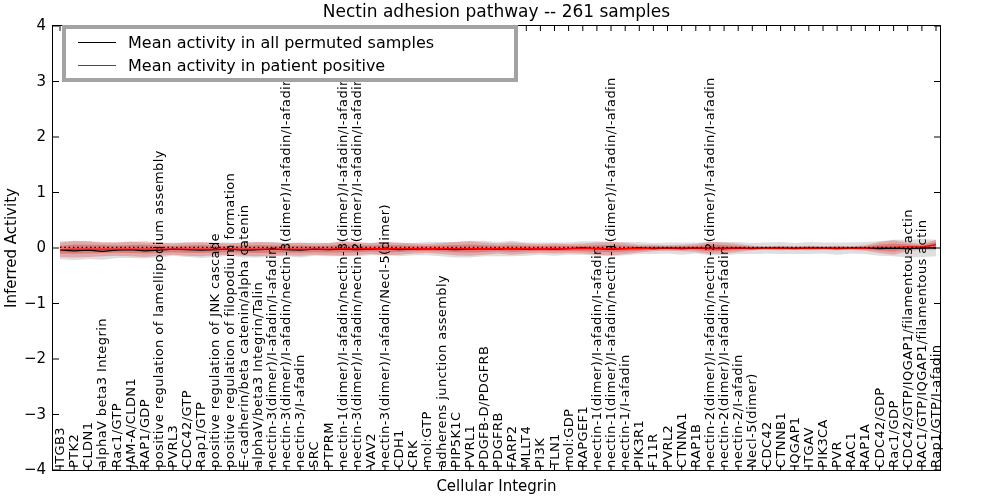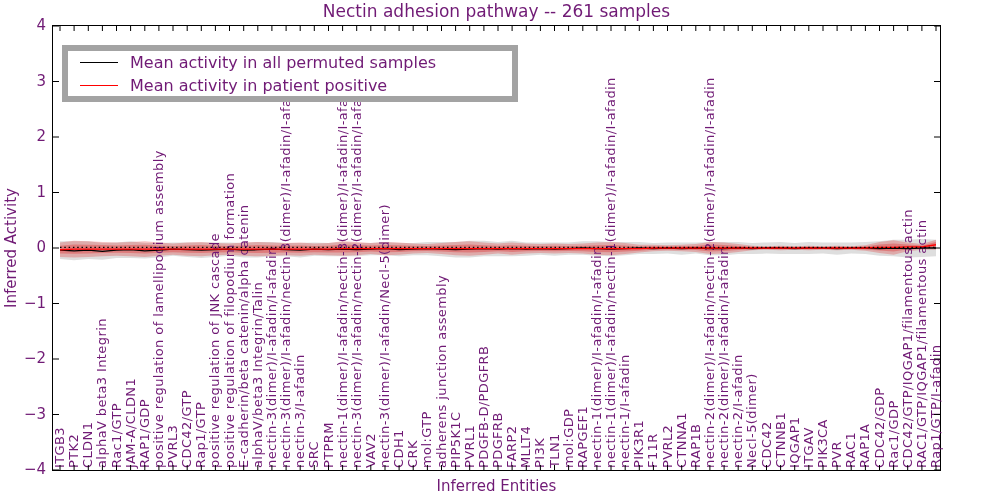--- a/index.html
+++ b/index.html
@@ -1,18 +1,18 @@
 <!DOCTYPE html>
 <html><head>
 <meta charset="utf-8">
 <style>
   html,body{margin:0;padding:0;background:#fff;}
   .fig{
     position:relative;width:1000px;height:500px;background:#ffffff;
-    overflow:hidden;color:#701a75;
+    overflow:hidden;color:#000000;
     font-family:"DejaVu Sans","Liberation Sans",sans-serif;
   }
   .title{
     position:absolute;left:52px;top:1px;width:889px;text-align:center;
     font-size:17px;white-space:nowrap;
   }
   .plotbox{
     position:absolute;left:52px;top:25px;width:889px;height:446px;
     border:1px solid #000;box-sizing:border-box;background:#fff;
   }
@@ -28,22 +28,22 @@
   }
   .ylab{
     position:absolute;left:-89px;top:239px;width:200px;text-align:center;
     font-size:15px;transform:rotate(-90deg);white-space:nowrap;
   }
   .xlab{
     position:absolute;left:52px;top:477px;width:889px;text-align:center;
     font-size:15px;white-space:nowrap;
   }
   .legend{
-    position:absolute;left:62px;top:45px;width:456px;height:57px;
-    background:#fff;border:6px solid #a3a3a3;box-sizing:border-box;
+    position:absolute;left:62px;top:25px;width:456px;height:57px;
+    background:#fff;border:4px solid #a3a3a3;box-sizing:border-box;
     display:flex;flex-direction:column;justify-content:center;gap:4px;
     padding:4px 10px;z-index:30;
   }
   .legend-row{display:flex;align-items:center;height:22px;}
   .legend-line{display:inline-block;width:38px;height:0;border-top:1.6px solid #000;margin:0 12px 0 2px;flex:0 0 auto;}
   .legend-text{font-size:16px;white-space:nowrap;}
 </style>
 </head>
 <body>
 
@@ -295,15 +295,15 @@
     <div class="legend-row">
       <span class="legend-line" id="legline0" style="border-top-color: rgb(0, 0, 0);"></span>
       <span class="legend-text">Mean activity in all permuted samples</span>
     </div>
     <div class="legend-row">
       <span class="legend-line" id="legline1" style="border-top-color: rgb(255, 0, 0);"></span>
       <span class="legend-text">Mean activity in patient positive</span>
     </div>
   </div>
 
-  <div class="xlab">Inferred Entities</div>
+  <div class="xlab">Cellular Integrin</div>
 
 </div>
 
 </body></html>

